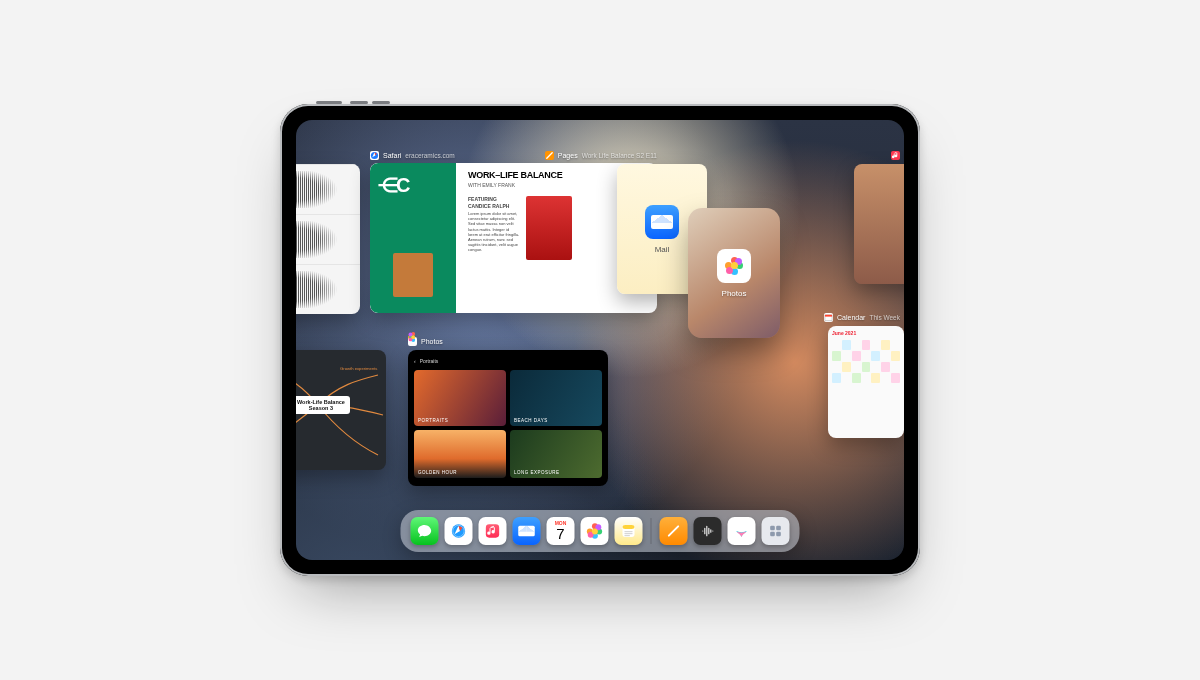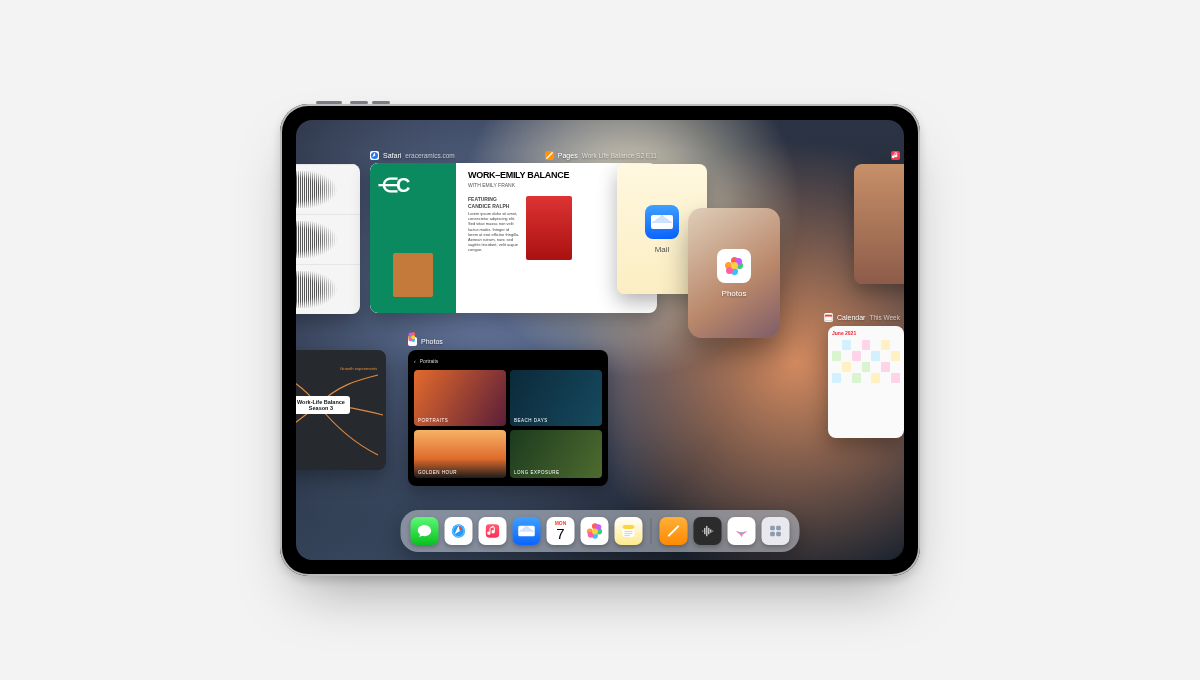--- a/index.html
+++ b/index.html
@@ -177,21 +177,21 @@
             <span>Pages</span>
             <span class="sub">Work Life Balance S2 E11</span>
           </div>
         </div>
         <div class="pair card" style="border-radius:8px">
           <div class="sv-left">
             <div class="logo">⋲C</div>
             <div class="box"></div>
           </div>
           <div class="sv-right">
-            <div class="ttl">WORK–EMILY BALANCE</div>
+            <div class="ttl">WORK–LIFE BALANCE</div>
             <div class="st">WITH EMILY FRANK</div>
             <div class="cols">
               <div class="col">
                 <div style="font-size:5px;font-weight:700;margin-bottom:2px">FEATURING CANDICE RALPH</div>
                 Lorem ipsum dolor sit amet, consectetur adipiscing elit. Sed vitae massa non velit luctus mattis. Integer id lorem at erat efficitur fringilla. Aenean rutrum, nunc sed sagittis tincidunt, velit augue congue.
               </div>
               <div class="ph"></div>
             </div>
           </div>
         </div>

